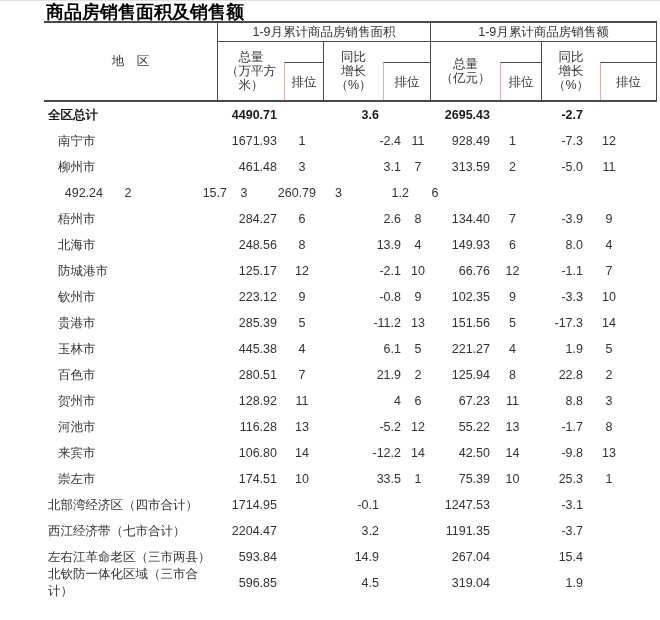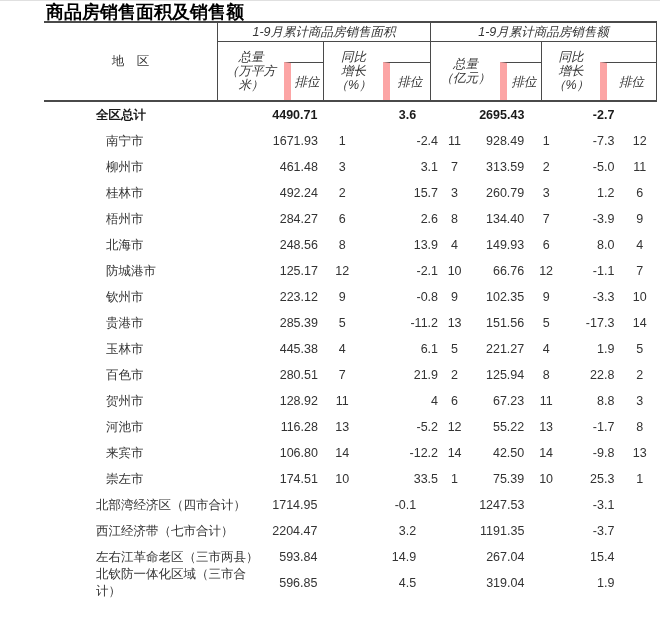--- a/index.html
+++ b/index.html
@@ -4,43 +4,43 @@
 <style>
   html,body{margin:0;padding:0;background:#fff;width:660px;height:620px;overflow:hidden;
     font-family:"Liberation Sans","DejaVu Sans",sans-serif;color:#333;}
   .top-rule{height:1px;background:#e0e0e0;width:660px;}
   .page{padding-left:44px;padding-top:4px;}
   .title{font-size:18px;font-weight:bold;color:#000;padding-left:2px;height:15px;line-height:15px;margin-bottom:1px;}
   
   .thead{display:flex;width:613px;border-top:2px solid #4a4a4a;border-bottom:2px solid #4a4a4a;
     border-right:1px solid #4a4a4a;box-sizing:border-box;font-size:12.5px;color:#333;}
   .h-region{width:174px;border-right:1px solid #4a4a4a;display:flex;align-items:center;justify-content:center;box-sizing:border-box;}
-  .hgroup{display:flex;flex-direction:column;box-sizing:border-box;font-style:italic;}
+  .hgroup{display:flex;flex-direction:column;box-sizing:border-box;}
   .hgroup.g1{width:212px;}
   .hgroup.g2{width:226px;border-left:1px solid #4a4a4a;}
   .group-title{height:19px;line-height:18px;text-align:center;border-bottom:1px solid #4a4a4a;box-sizing:border-box;}
   .group-cols{display:flex;height:58px;}
   .hcol{box-sizing:border-box;display:flex;align-items:center;justify-content:center;
     text-align:center;white-space:pre-line;line-height:14px;}
   .g1 .h-total{width:66px;}
   .g1 .h-rank{width:39px;}
   .g1 .h-growth{width:60px;border-left:1px solid #4a4a4a;}
   .g1 .h-rank2{width:47px;}
   .g2 .h-total{width:69px;}
   .g2 .h-rank{width:41px;}
   .g2 .h-growth{width:59px;border-left:1px solid #4a4a4a;}
   .g2 .h-rank2{width:56px;}
   .h-rank,.h-rank2{position:relative;display:block;}
   .rank-notch{position:absolute;left:0;right:0;top:20px;bottom:0;border-top:1px solid #4a4a4a;
-    border-left:7px solid #fca5a5;display:flex;align-items:center;justify-content:center;}
+    border-left:1px solid #fca5a5;display:flex;align-items:center;justify-content:center;}
   
   .tbody{font-size:12.5px;}
   .trow{display:flex;height:26px;align-items:center;}
   .trow>div{box-sizing:border-box;}
-  .c-region{width:174px;text-align:left;padding-left:14px;margin-left:48px;}
+  .c-region{width:174px;text-align:left;padding-left:14px;}
   .row-total .c-region,.row-agg .c-region{padding-left:4px;}
   .num{text-align:right;}
   .rank{text-align:center;}
   .c-atotal{width:62px;padding-right:3px;}
   .c-arank{width:44px;}
   .c-agrowth{width:80px;padding-right:3px;}
   .row-total .c-agrowth,.row-agg .c-agrowth{padding-right:25px;}
   .c-agrank{width:28px;}
   .c-mtotal{width:61px;padding-right:3px;}
   .c-mrank{width:39px;}
@@ -124,21 +124,20 @@
         <div class="num c-atotal">461.48</div>
         <div class="rank c-arank">3</div>
         <div class="num c-agrowth">3.1</div>
         <div class="rank c-agrank">7</div>
         <div class="num c-mtotal">313.59</div>
         <div class="rank c-mrank">2</div>
         <div class="num c-mgrowth">-5.0</div>
         <div class="rank c-mgrank">11</div>
       </div>
       <div class="trow row-city">
-        <div class="c-region">桂林市</div>
         <div class="num c-atotal">492.24</div>
         <div class="rank c-arank">2</div>
         <div class="num c-agrowth">15.7</div>
         <div class="rank c-agrank">3</div>
         <div class="num c-mtotal">260.79</div>
         <div class="rank c-mrank">3</div>
         <div class="num c-mgrowth">1.2</div>
         <div class="rank c-mgrank">6</div>
       </div>
       <div class="trow row-city">

